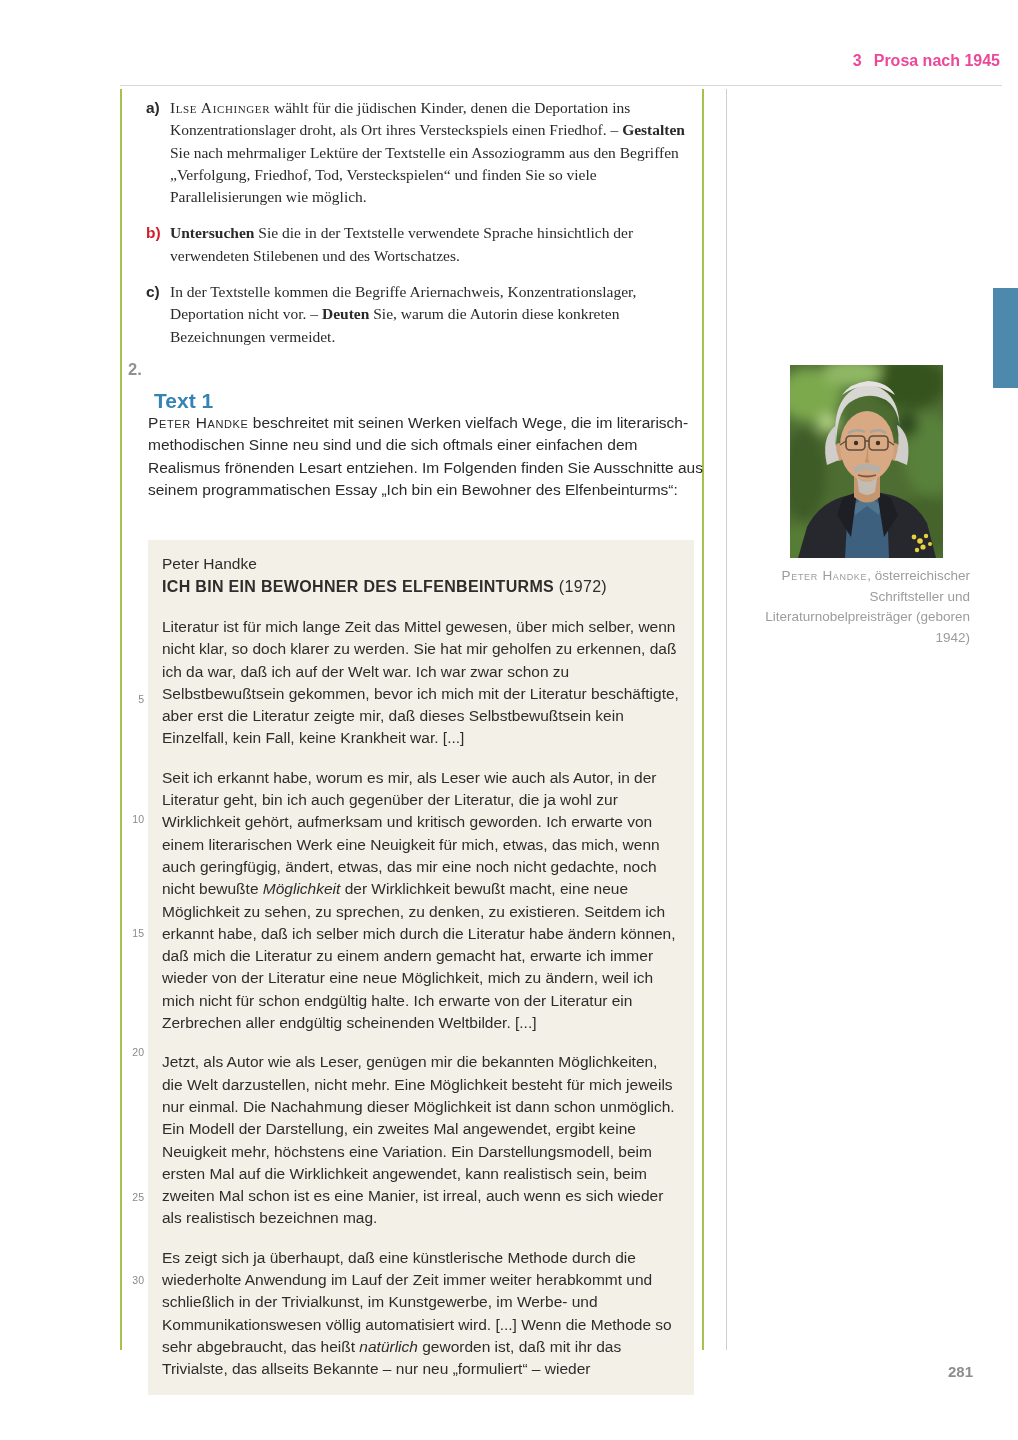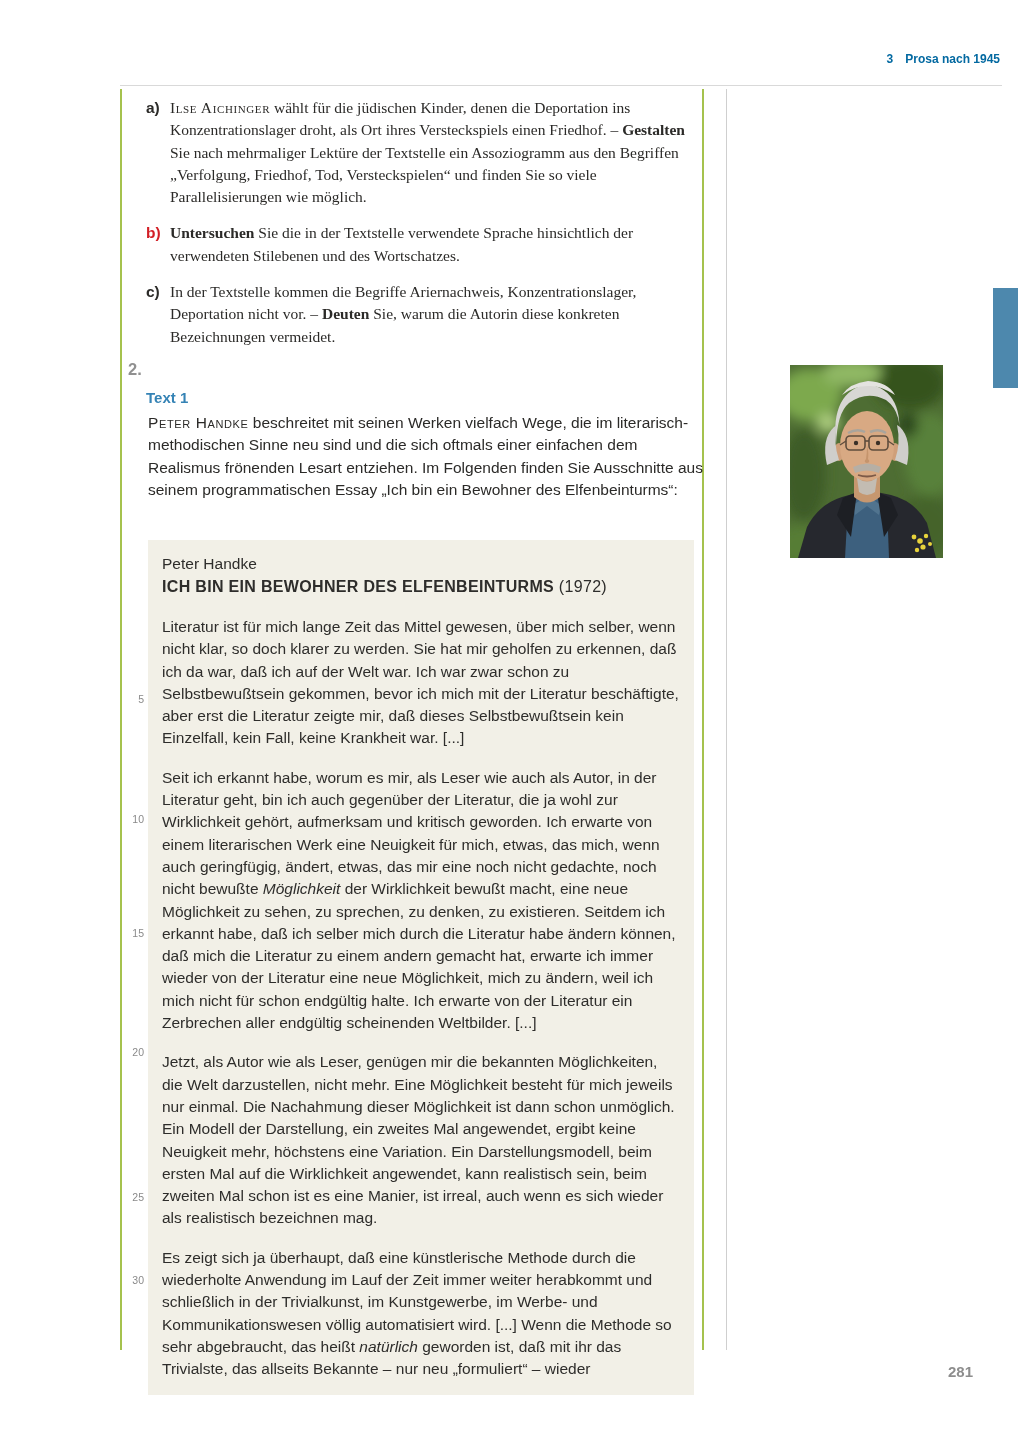--- a/index.html
+++ b/index.html
@@ -10,21 +10,21 @@
     height: 1440px;
     background: #ffffff;
     overflow: hidden;
     font-family: "Liberation Sans", "DejaVu Sans", sans-serif;
     color: #2b2a28;
   }
 
   
   .running-head {
     position: absolute; top: 52px; right: 18px;
-    font-size: 12px; font-weight: bold; color: #0369a1;
+    font-size: 16px; font-weight: bold; color: #ec4899;
   }
   .running-head .num { margin-right: 12px; }
   .head-rule {
     position: absolute; top: 85px; left: 120px; width: 882px; height: 1px;
     background: #d9d9d9;
   }
 
   
   .vrule { position: absolute; top: 89px; height: 1261px; }
   .vrule.green-left  { left: 120px; width: 2px; background: #a5c24e; }
@@ -46,22 +46,22 @@
   .sc { font-variant: small-caps; letter-spacing: 0.04em; }
   b.verb { font-weight: bold; }
 
   
   .section-heading {
     position: absolute; left: 128px; top: 360px; width: 570px;
     display: flex; font-size: 16.5px; font-weight: bold; color: #909090;
   }
   .section-heading .sec-num { flex: 0 0 22px; }
   .text-label {
-    position: absolute; left: 146px; top: 389px;
-    font-size: 15px; font-weight: bold; color: #3583b5;
+    position: absolute; left: 154px; top: 389px;
+    font-size: 21px; font-weight: bold; color: #3583b5;
   }
 
   
   .intro {
     position: absolute; left: 148px; top: 412px; width: 556px;
     font-size: 15.5px; line-height: 22.4px;
   }
 
   
   .text-box {
@@ -220,16 +220,17 @@
         <circle cx="124" cy="172" r="2.4"></circle>
           <circle cx="130" cy="176" r="2.8"></circle>
         <circle cx="136" cy="171" r="2.2"></circle>
           <circle cx="133" cy="182" r="2.6"></circle>
         <circle cx="127" cy="185" r="2.2"></circle>
           <circle cx="140" cy="179" r="2.0"></circle>
       </g>
     </svg>
   </div>
 
+  <div class="photo-caption"><span class="sc">Peter Handke</span><span>, österreichischer Schriftsteller und Literaturnobelpreisträger (geboren 1942)</span></div>
 
   <div class="page-number">281</div>
 
 </div>
 
 </body></html>

